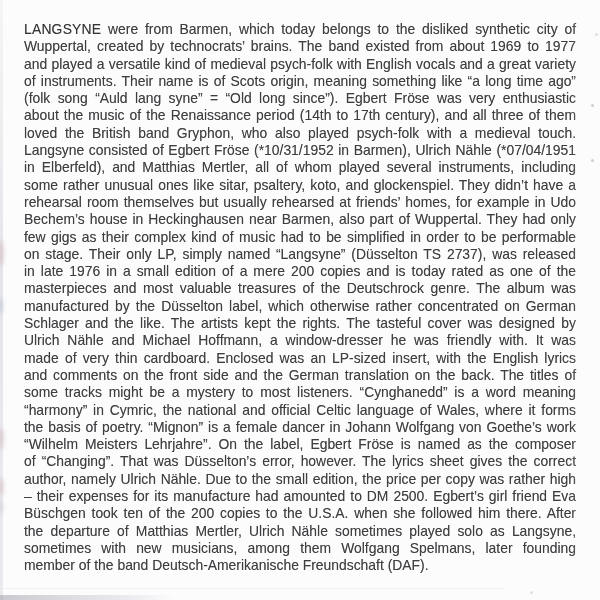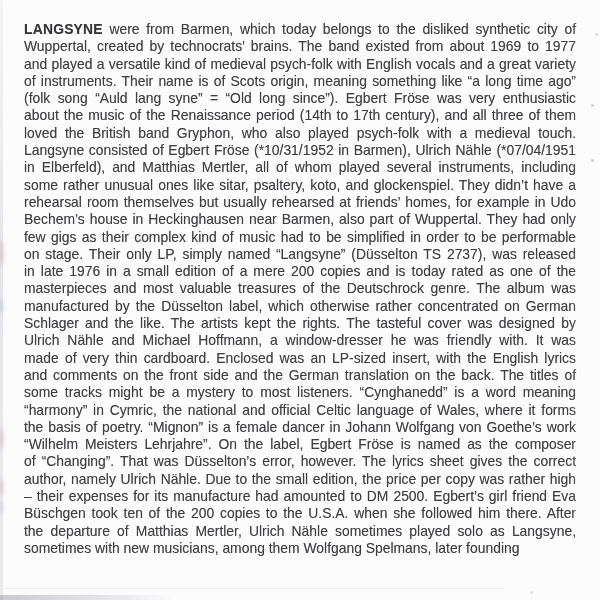--- a/index.html
+++ b/index.html
@@ -29,21 +29,21 @@
     white-space: nowrap;
     text-align: justify;
     text-align-last: justify;
     text-justify: inter-word;
     height: 17.3px;
   }
   .line:last-child {
     text-align-last: left;
   }
   .line b {
-    font-weight: 700;
+    font-weight: 400;
     color: #353537;
     letter-spacing: 0.2px;
   }
   
   .edge-left {
     position: absolute;
     left: 0; top: 0;
     width: 3px; height: 600px;
     background: linear-gradient(180deg,
       rgba(185,185,195,0.10),
@@ -129,20 +129,21 @@
       <div class="line">some tracks might be a mystery to most listeners. “Cynghanedd” is a word meaning</div>
       <div class="line">“harmony” in Cymric, the national and official Celtic language of Wales, where it forms</div>
       <div class="line">the basis of poetry. “Mignon” is a female dancer in Johann Wolfgang von Goethe’s work</div>
       <div class="line">“Wilhelm Meisters Lehrjahre”. On the label, Egbert Fröse is named as the composer</div>
       <div class="line">of “Changing”. That was Düsselton’s error, however. The lyrics sheet gives the correct</div>
       <div class="line">author, namely Ulrich Nähle. Due to the small edition, the price per copy was rather high</div>
       <div class="line">– their expenses for its manufacture had amounted to DM 2500. Egbert’s girl friend Eva</div>
       <div class="line">Büschgen took ten of the 200 copies to the U.S.A. when she followed him there. After</div>
       <div class="line">the departure of Matthias Mertler, Ulrich Nähle sometimes played solo as Langsyne,</div>
       <div class="line">sometimes with new musicians, among them Wolfgang Spelmans, later founding</div>
+      <div class="line">member of the band Deutsch-Amerikanische Freundschaft (DAF).</div>
     </div>
 
   <div class="edge-left"></div>
   <div class="smudge s1"></div>
   <div class="smudge s2"></div>
   <div class="smudge s3"></div>
   <div class="smudge s4"></div>
   <div class="smudge s5"></div>
   <div class="fade-right"></div>
   <div class="bottom-strip"></div>

